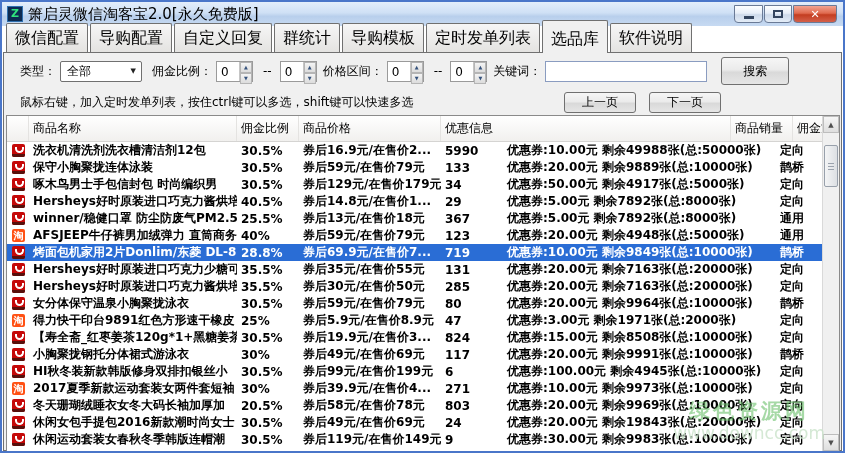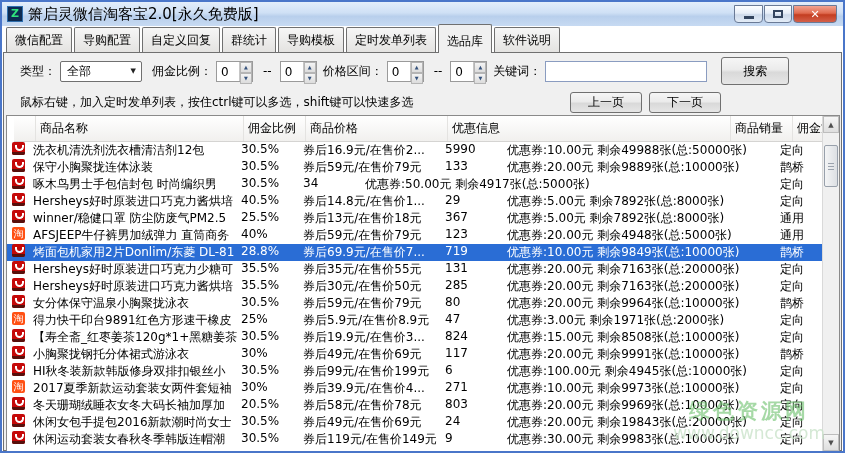--- a/index.html
+++ b/index.html
@@ -19,21 +19,21 @@
           background:linear-gradient(180deg,#fdfeff 0%,#e7eef8 45%,#cdd9ea 55%,#e3ecf7 100%); cursor:pointer; }
   .wbtn.min { width:29px; } .wbtn.max { width:28px; }
   .wbtn.close { width:44px; background:linear-gradient(180deg,#f2a492 0%,#e06a4f 45%,#c framework 0, #c33d21 55%,#d4604a 100%);
                 background:linear-gradient(180deg,#f2a492 0%,#e06a4f 45%,#c33d21 55%,#d4604a 100%);
                 color:#fff; font-size:11px; font-weight:bold; }
   .glyph-min { width:10px; height:3px; background:#33445e; margin-top:7px; }
   .glyph-max { width:10px; height:8px; border:2px solid #33445e; background:transparent; }
 
   
   .tabbar { height:26px; display:flex; align-items:flex-end; padding-left:4px; background:#fff; position:relative; z-index:2; }
-  .tab { font-size:12px; padding:4px 8px 3px 8px; margin-right:2px; white-space:nowrap; cursor:pointer;
+  .tab { font-size:16px; padding:4px 8px 3px 8px; margin-right:2px; white-space:nowrap; cursor:pointer;
          border:1px solid #707070; border-bottom:none; border-radius:2px 2px 0 0;
          background:linear-gradient(180deg,#f6f6f6,#e4e3e1); color:#000; }
   .tab.active { background:#f0f0f0; padding-top:8px; margin-bottom:-1px; }
 
   
   .panel { position:absolute; top:50px; left:1px; right:1px; bottom:0;
            border:1px solid #707070; background:#f0f0f0; z-index:1; }
 
   
   .filter-row { height:36px; display:flex; align-items:center; padding-left:16px; font-size:12px; color:#000; }
@@ -49,33 +49,33 @@
   .range-sep { margin:0 8px 0 4px; }
   .kw-input { width:162px; height:21px; border:1px solid #8a9cc0; background:#fff; margin-right:12px;
               font-size:12px; padding:0 4px; }
   .btn { border:1px solid #707070; border-radius:3px; font-size:12px; color:#000; cursor:pointer;
          background:linear-gradient(180deg,#f6f6f6 0%,#ebebeb 45%,#d9d9d9 55%,#e6e6e6 100%);
          display:flex; align-items:center; justify-content:center; }
   .search-btn { width:68px; height:28px; margin-left:2px; }
 
   
   .hint-row { height:26px; display:flex; align-items:center; padding:0 16px; font-size:12px; color:#000; }
-  .pager { margin-left:auto; margin-right:104px; display:flex; gap:7px; }
+  .pager { margin-left:auto; margin-right:104px; display:flex; gap:13px; }
   .page-btn { width:72px; height:21px; }
 
   
   .table { position:absolute; left:2px; right:1px; top:62px; bottom:-2px;
-           border:1px solid #8a8a8a; background:#fff; overflow:hidden;padding-left:7px; }
+           border:1px solid #8a8a8a; background:#fff; overflow:hidden; }
   .thead { display:flex; height:26px; background:linear-gradient(180deg,#ffffff,#f1f0ee);
            border-bottom:1px solid #d5d4d2; font-size:12px; align-items:center; }
   .thead .hcell { height:100%; display:flex; align-items:center; padding-left:4px;
                   border-right:1px solid #e4e3e1; cursor:pointer; white-space:nowrap; overflow:hidden; }
   .tbody { position:absolute; top:26px; left:0; right:17px; bottom:0; overflow:hidden; }
-  .trow { display:flex; height:17px; align-items:flex-start; font-size:12px; color:#000;
-          white-space:nowrap; cursor:pointer; }
+  .trow { display:flex; height:17px; align-items:center; font-size:12px; color:#000;
+          white-space:nowrap; cursor:pointer;font-weight:bold; }
   .trow.selected { background:#2a6dd5; color:#fff; }
   .cell { overflow:hidden; white-space:nowrap; padding-left:4px; }
   .c-icon { width:22px; padding-left:5px; display:flex; align-items:center; }
   .c-name { width:208px; }
   .c-ratio { width:62px; }
   .c-price { width:142px; }
   .c-sales { width:62px; }
   .c-coupon { width:258px; flex:1; }
   .c-type { width:46px; }
   .h-icon { width:22px; } .h-name { width:208px; } .h-ratio { width:62px; } .h-price { width:142px; }
@@ -224,20 +224,21 @@
     <span class="cell c-sales">133</span>
     <span class="cell c-coupon">优惠券:20.00元 剩余9889张(总:10000张)</span>
     <span class="cell c-type">鹊桥</span>
   </div>
           <div class="trow">
     <span class="cell c-icon">
               <span class="prod-icon tmall"></span>
             </span>
     <span class="cell c-name">啄木鸟男士手包信封包 时尚编织男</span>
     <span class="cell c-ratio">30.5%</span>
+    <span class="cell c-price">券后129元/在售价179元</span>
     <span class="cell c-sales">34</span>
     <span class="cell c-coupon">优惠券:50.00元 剩余4917张(总:5000张)</span>
     <span class="cell c-type">定向</span>
   </div>
           <div class="trow">
     <span class="cell c-icon">
               <span class="prod-icon tmall"></span>
             </span>
     <span class="cell c-name">Hersheys好时原装进口巧克力酱烘培</span>
     <span class="cell c-ratio">40.5%</span>

